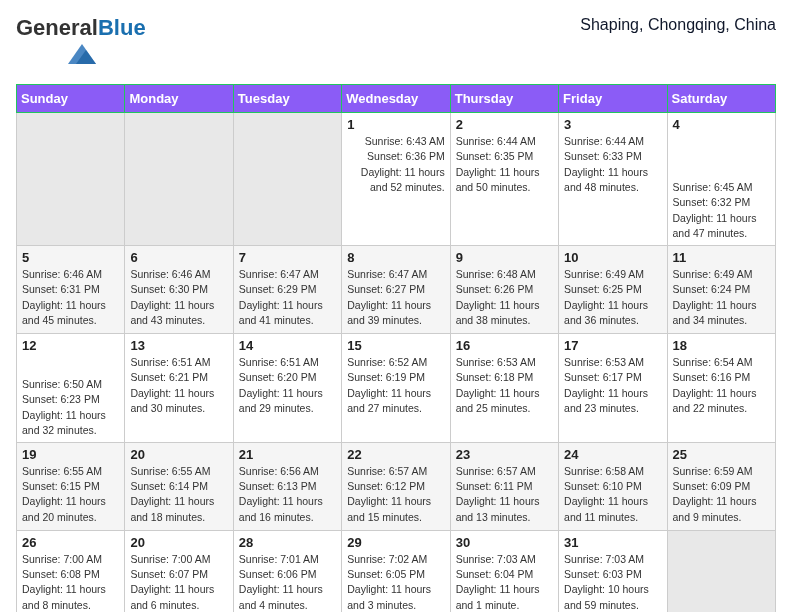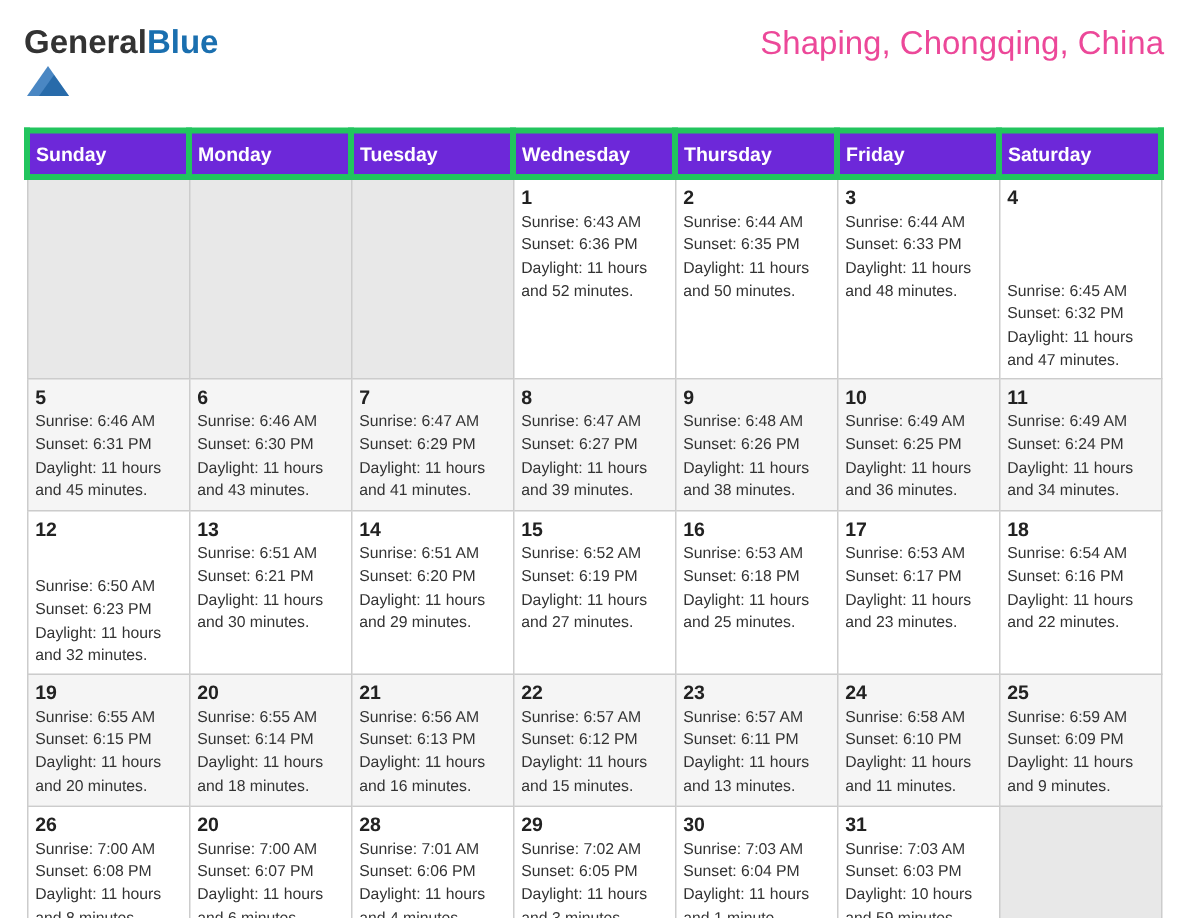--- a/index.html
+++ b/index.html
@@ -12,20 +12,21 @@
     }
     .header {
       display: flex;
       justify-content: space-between;
       align-items: flex-start;
       margin-bottom: 12px;
     }
     .logo {
       display: flex;
       align-items: center;
+      text-align: center;
     }
     .logo-text {
       font-size: 22px;
       font-weight: bold;
       line-height: 1.1;
     }
     .logo-general { color: #333; }
     .logo-blue { color: #1a6faf; }
     .logo-icon {
       width: 28px;
@@ -34,35 +35,35 @@
     }
     .title-block {
       text-align: right;
     }
     .month-title {
       font-size: 36px;
       font-weight: bold;
       color: #222;
     }
     .location {
-      font-size: 22px;
-      color: #ec4899;
+      font-size: 16px;
+      color: #0f172a;
     }
     table {
       width: 100%;
       border-collapse: collapse;
       table-layout: fixed;
     }
     thead tr th {
-      background-color: #6d28d9;
+      background-color: #8b5cf6;
       color: #fff;
       font-size: 13px;
       padding: 6px 4px;
       text-align: left;
-      border: 4px solid #22c55e;
+      border: 1px solid #22c55e;
     }
     tbody tr td {
       border: 1px solid #ccc;
       vertical-align: top;
       padding: 4px 5px;
       font-size: 11px;
       color: #222;
       height: 88px;
       background: #fff;
     }
@@ -117,21 +118,21 @@
         <th>Saturday</th>
       </tr>
   </thead>
   <tbody id="calendar-body">
   <tr>
         <td class="empty"></td>
         <td class="empty"></td>
         <td class="empty"></td>
         <td>
           <span class="day-number">1</span>
-          <div class="day-info" style="white-space: pre-line;">Sunrise: 6:43 AM
+          <div class="day-info" style="white-space: pre-line; text-align: right;">Sunrise: 6:43 AM
 Sunset: 6:36 PM
 Daylight: 11 hours
 and 52 minutes.</div>
         </td>
         <td>
           <span class="day-number">2</span>
           <div class="day-info" style="white-space: pre-line;">Sunrise: 6:44 AM
 Sunset: 6:35 PM
 Daylight: 11 hours
 and 50 minutes.</div>

